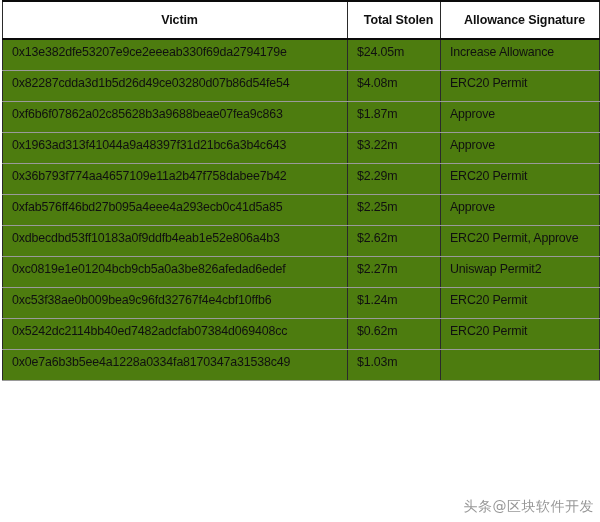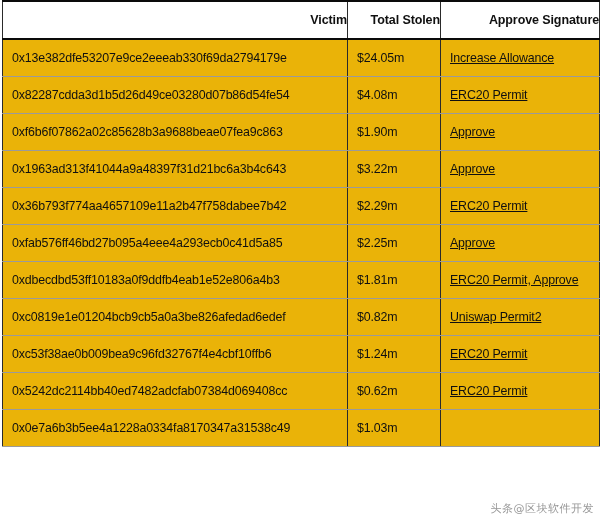--- a/index.html
+++ b/index.html
@@ -26,57 +26,57 @@
     border-collapse: collapse;
     width: 597px;
     margin-left: 2px;
     table-layout: fixed;
   }
   table.victim-table col.c-victim { width: 345px; }
   table.victim-table col.c-stolen { width: 93px; }
   table.victim-table col.c-sig    { width: 159px; }
 
   thead th {
-    text-align: right;
+    text-align: center;
     font-size: 12.5px;
     font-weight: bold;
     letter-spacing: -0.1px;
     padding: 11px 0 11px 9px;
     border-top: 2px solid #0a0a0a;
     border-bottom: 2.5px solid #0a0a0a;
     border-right: 1.6px solid #2a2a2a;
     background: #ffffff;
     vertical-align: middle;
     white-space: nowrap;
   }
   thead th:first-child { border-left: 1.6px solid #2a2a2a; }
   thead th:last-child  { border-right: 1.6px solid #2a2a2a; }
 
   tbody td {
     font-size: 12.4px;
     letter-spacing: -0.15px;
-    padding: 9px 0 9px 9px;
+    padding: 3px 0 9px 9px;
     height: 18px;
     border-bottom: 1.2px solid #9a9a9a;
     border-right: 1.6px solid #2a2a2a;
     vertical-align: middle;
     white-space: nowrap;
-    background: #eab308;
+    background: #4d7c0f;
   }
   tbody td:first-child { border-left: 1.6px solid #2a2a2a; }
-  tbody td:last-child  { border-right: 1.6px solid #2a2a2a; text-decoration: underline; }
+  tbody td:last-child  { border-right: 1.6px solid #2a2a2a; }
   tbody tr:last-child td { border-bottom: 1.2px solid #9a9a9a; }
 
   .addr { font-variant-ligatures: none; }
 
   .watermark {
     position: absolute;
     right: 6px;
     bottom: 6px;
-    font-size: 11px;
+    font-size: 14px;
     color: #6f6f6f;
     opacity: 0.72;
     letter-spacing: 0.5px;
     pointer-events: none;
     font-family: "DejaVu Sans", sans-serif;
     white-space: nowrap;
     text-shadow: 0 0 1px rgba(255,255,255,0.85);
   }
 </style>
 </head>
@@ -87,62 +87,62 @@
   <table class="victim-table">
     <colgroup>
       <col class="c-victim">
       <col class="c-stolen">
       <col class="c-sig">
     </colgroup>
     <thead>
       <tr>
         <th>Victim</th>
         <th>Total Stolen</th>
-        <th>Approve Signature</th>
+        <th>Allowance Signature</th>
       </tr>
     </thead>
     <tbody>
         <tr>
           <td class="addr">0x13e382dfe53207e9ce2eeeab330f69da2794179e</td>
           <td>$24.05m</td>
           <td>Increase Allowance</td>
         </tr>
         <tr>
           <td class="addr">0x82287cdda3d1b5d26d49ce03280d07b86d54fe54</td>
           <td>$4.08m</td>
           <td>ERC20 Permit</td>
         </tr>
         <tr>
           <td class="addr">0xf6b6f07862a02c85628b3a9688beae07fea9c863</td>
-          <td>$1.90m</td>
+          <td>$1.87m</td>
           <td>Approve</td>
         </tr>
         <tr>
           <td class="addr">0x1963ad313f41044a9a48397f31d21bc6a3b4c643</td>
           <td>$3.22m</td>
           <td>Approve</td>
         </tr>
         <tr>
           <td class="addr">0x36b793f774aa4657109e11a2b47f758dabee7b42</td>
           <td>$2.29m</td>
           <td>ERC20 Permit</td>
         </tr>
         <tr>
           <td class="addr">0xfab576ff46bd27b095a4eee4a293ecb0c41d5a85</td>
           <td>$2.25m</td>
           <td>Approve</td>
         </tr>
         <tr>
           <td class="addr">0xdbecdbd53ff10183a0f9ddfb4eab1e52e806a4b3</td>
-          <td>$1.81m</td>
+          <td>$2.62m</td>
           <td>ERC20 Permit, Approve</td>
         </tr>
         <tr>
           <td class="addr">0xc0819e1e01204bcb9cb5a0a3be826afedad6edef</td>
-          <td>$0.82m</td>
+          <td>$2.27m</td>
           <td>Uniswap Permit2</td>
         </tr>
         <tr>
           <td class="addr">0xc53f38ae0b009bea9c96fd32767f4e4cbf10ffb6</td>
           <td>$1.24m</td>
           <td>ERC20 Permit</td>
         </tr>
         <tr>
           <td class="addr">0x5242dc2114bb40ed7482adcfab07384d069408cc</td>
           <td>$0.62m</td>

